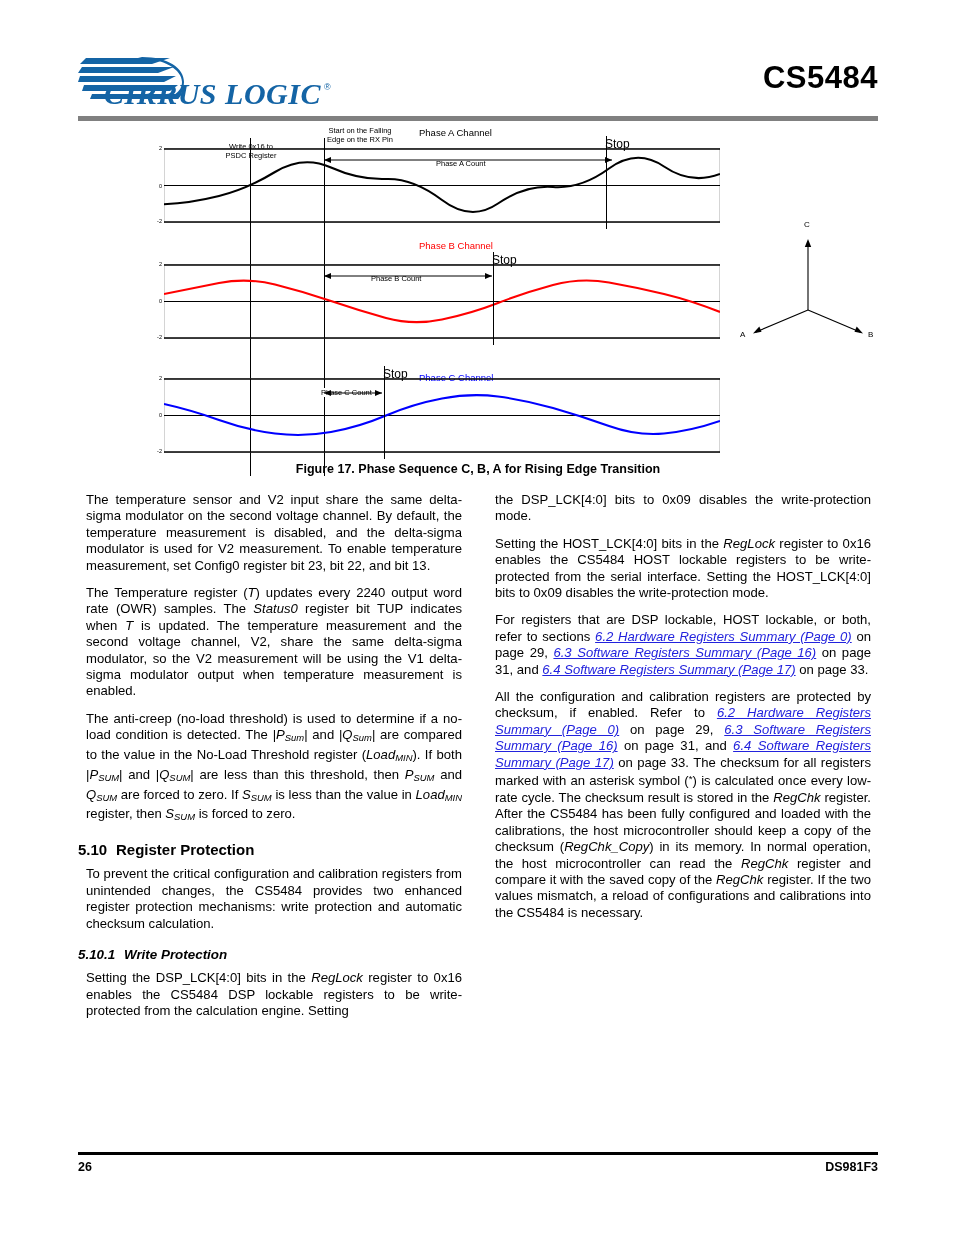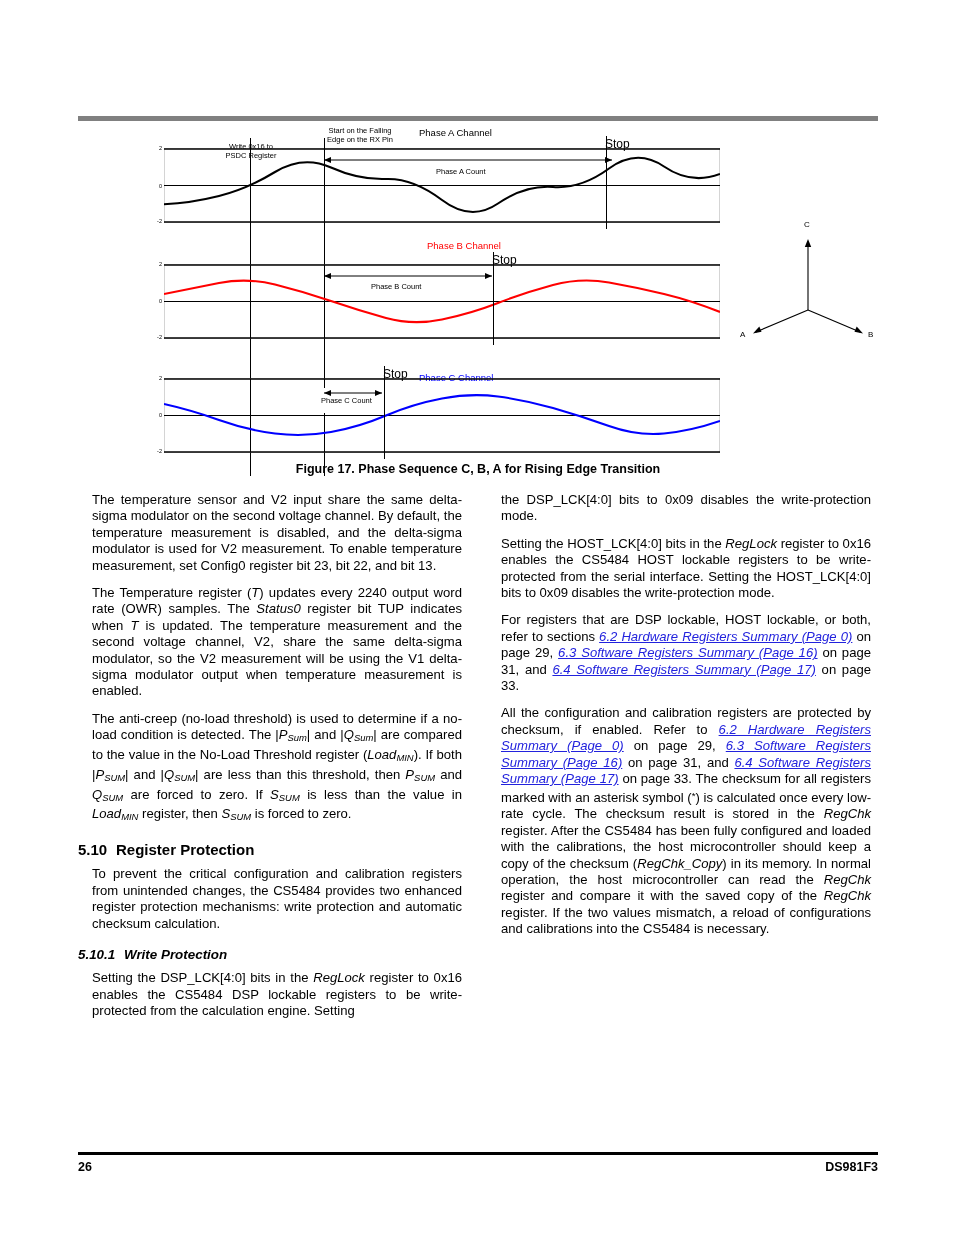--- a/index.html
+++ b/index.html
@@ -45,42 +45,42 @@
   .plot svg{display:block;}
 
   .ytick{
     position:absolute; font-size:5.5px; color:#000; text-align:right;
   }
   .stoplbl{
     position:absolute; font-size:12px; color:#000; white-space:nowrap;
   }
   .countlbl{
     position:absolute; font-size:7.5px; color:#000; white-space:nowrap;
-    background:#fff; padding:8px 3px;
+    background:#fff; padding:0 3px;
   }
 
   .phasor{position:absolute; left:740px; top:225px; width:150px; height:130px;}
   .phasor-lbl{position:absolute; font-size:8px; color:#000;}
 
   .fig-caption{
     position:absolute; left:78px; top:462px; width:800px;
     text-align:center; font-size:12.5px; font-weight:bold;
     font-family:"Liberation Sans", sans-serif;
   }
 
   
   .col{
     position:absolute; top:492px; width:384px;
     font-size:13.1px; line-height:16.4px;
   }
   .col-left{left:78px;}
   .col-right{left:487px;}
 
   p.body{
-    margin:0 0 11px 14px;
+    margin:0 0 11px 8px;
     text-align:justify;
     text-justify:inter-word;
     hyphens:none;
   }
   p.body:last-child{margin-bottom:0;}
 
   h2.sec{
     margin:16px 0 8px 0;
     font-size:15px; font-weight:bold;
     font-family:"Liberation Sans", sans-serif;
@@ -108,20 +108,37 @@
     font-size:12.5px; font-weight:bold;
   }
   .footer .pg{float:left;}
   .footer .doc{float:right;}
 </style>
 </head>
 <body>
 
 <div class="page">
 
+  <div class="header">
+    <div class="logo-wrap">
+      <svg width="270" height="58" viewBox="0 0 270 58" xmlns="http://www.w3.org/2000/svg">
+        <g fill="#1464a5">
+          <path d="M8 6 L92 6 L74 12 L2 12 Z"></path>
+          <path d="M4 15 L96 15 L80 21 L0 21 Z"></path>
+          <path d="M2 24 L98 24 L86 30 L0 30 Z"></path>
+          <path d="M6 33 L100 33 L92 39 L4 39 Z"></path>
+          <path d="M14 42 L104 42 L100 47 L12 47 Z"></path>
+          <path d="M60 6 C86 6 104 18 104 30 C104 40 94 47 78 47 L100 47 C104 42 106 36 106 30 C106 16 90 5 64 5 Z"></path>
+        </g>
+        <text x="26" y="52" font-family="Liberation Serif, serif" font-size="30" font-style="italic" font-weight="bold" fill="#1464a5" letter-spacing="0.5">CIRRUS LOGIC</text>
+        <text x="246" y="38" font-family="Liberation Sans, sans-serif" font-size="9" fill="#1464a5">®</text>
+      </svg>
+    </div>
+    <div class="chip-title">CS5484</div>
+  </div>
   <div class="header-rule"></div>
 
   <div class="figure">
 
     <div class="annot" style="left:118px; top:20px; width:110px;">
       <span>Write 0x16 to</span><br>
       <span>PSDC Register</span>
     </div>
     <div class="annot" style="left:222px; top:4px; width:120px;">
       <span>Start on the Falling</span><br>
@@ -158,21 +175,21 @@
                  Q 27 55.0 55 48.0 T 111 24.0 T 167 19.5 T 222 31.0 T 278 52.0
                  T 334 55.5 T 389 39.0 T 445 20.5 T 500 18.5 T 556 26.0" fill="none" stroke="#000000" stroke-width="2.1"></path>
       </svg>
     </div>
 
     <div style="position:absolute; left:172px; top:16px; width:1.2px; height:338px; background:#000;"></div>
     <div style="position:absolute; left:246px; top:16px; width:1.2px; height:338px; background:#000;"></div>
 
     <div style="position:absolute; left:528px; top:14px; width:1.2px; height:93px; background:#000;"></div>
 
-    <div class="chan-title b" style="left:332px; top:118px;margin-left:8px;">Phase B Channel</div>
+    <div class="chan-title b" style="left:332px; top:118px;">Phase B Channel</div>
 
     <div class="ytick" style="left:72px; top:139px; width:12px;">2</div>
     <div class="ytick" style="left:72px; top:176px; width:12px;">0</div>
     <div class="ytick" style="left:72px; top:212px; width:12px;">-2</div>
 
     <div class="stoplbl" style="left:414px; top:131px;">Stop</div>
     <div class="countlbl" style="left:290px; top:152px;">Phase B Count</div>
 
     <div class="plot" style="left:86px; top:142px;">
       <svg width="556" height="75" viewBox="0 0 556 75" xmlns="http://www.w3.org/2000/svg">

